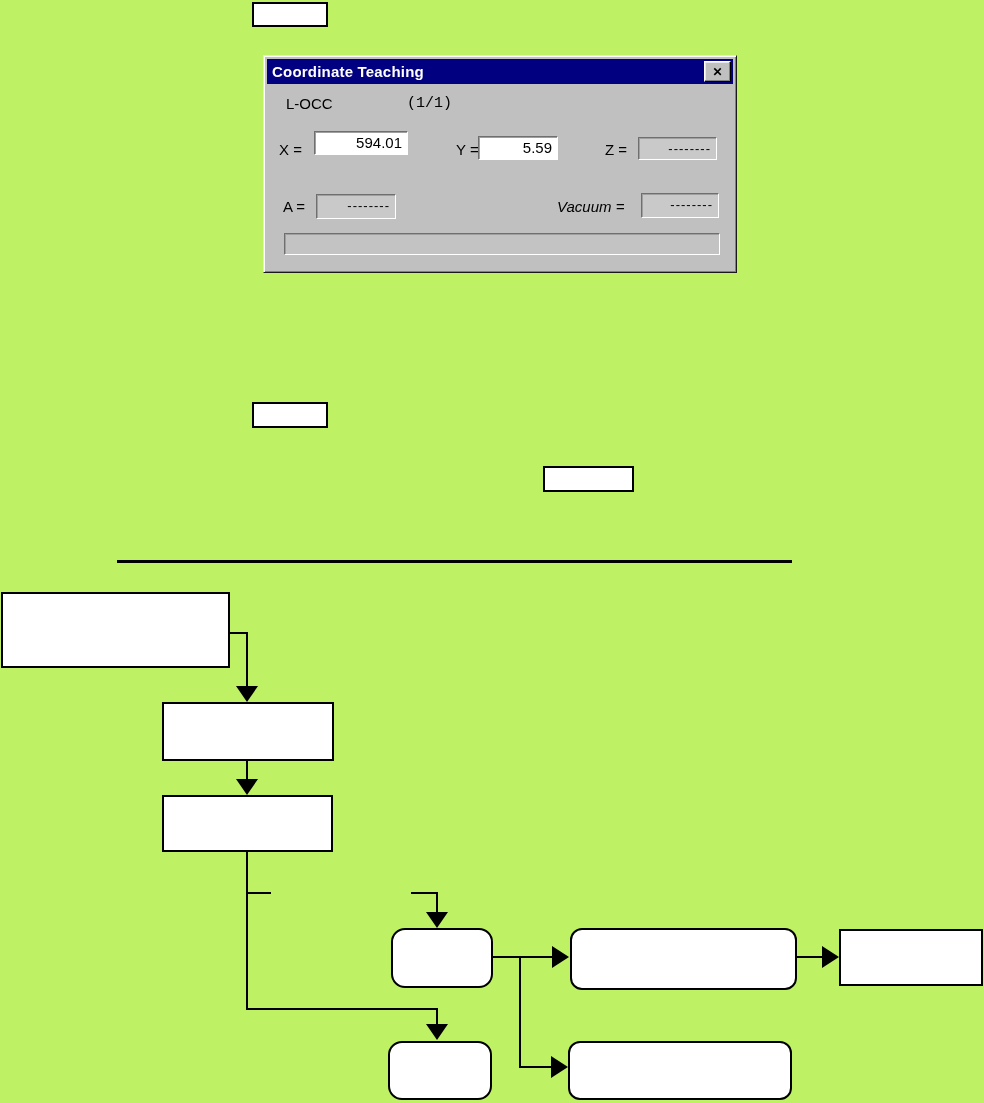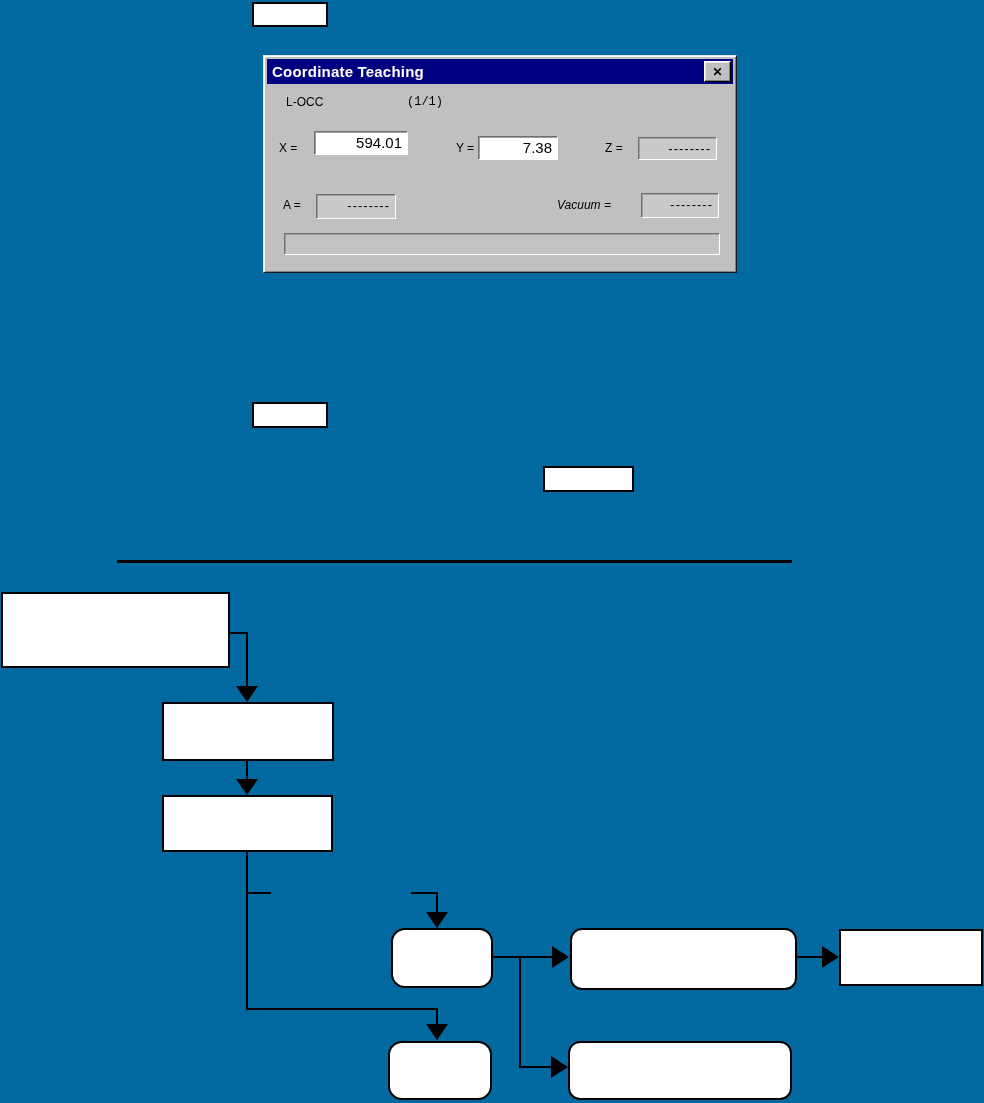--- a/index.html
+++ b/index.html
@@ -1,37 +1,37 @@
 <!DOCTYPE html>
 <html><head>
 <meta charset="utf-8">
 <style>
   html,body{margin:0;padding:0;background:#fff;}
-  .page{position:relative;width:984px;height:1103px;background:#0369a1;
+  .page{position:relative;width:984px;height:1103px;background:#bef264;
         font-family:"Liberation Sans",sans-serif;color:#000;overflow:hidden;}
   .abs{position:absolute;}
 
   
   .kbox{border:2px solid #000;background:#fff;box-sizing:border-box;}
 
   
   .divider{background:#000;}
 
   
   .dialog{background:#c0c0c0;border:1px solid;border-color:#e6e6e6 #1a1a1a #1a1a1a #e6e6e6;
           box-shadow:inset 1px 1px 0 #ffffff, inset -1px -1px 0 #808080;box-sizing:border-box;}
   .titlebar{position:absolute;left:3px;top:3px;right:3px;height:25px;background:#000080;}
   .title{position:absolute;left:5px;top:0;line-height:25px;color:#fff;font-weight:bold;
          font-size:15px;letter-spacing:.2px;white-space:nowrap;}
   .closebtn{position:absolute;right:2px;top:2px;width:27px;height:21px;background:#c0c0c0;
             border:1px solid;border-color:#fff #000 #000 #fff;
             box-shadow:inset -1px -1px 0 #808080, inset 1px 1px 0 #e8e8e8;
             box-sizing:border-box;text-align:center;}
   .closebtn span{font-weight:bold;font-size:12px;line-height:19px;}
-  .dlabel{position:absolute;font-size:12px;white-space:nowrap;}
+  .dlabel{position:absolute;font-size:15px;white-space:nowrap;}
   .field{position:absolute;box-sizing:border-box;border:1px solid;
          border-color:#6f6f6f #fff #fff #6f6f6f;box-shadow:inset 1px 1px 0 #9f9f9f;
          font-size:15px;text-align:right;padding-right:5px;line-height:21px;overflow:hidden;}
   .field.white{background:#fff;}
   .field.gray{background:#c9c9c9;font-size:13px;letter-spacing:1px;}
   .statusbar{position:absolute;box-sizing:border-box;background:#c3c3c3;border:1px solid;
              border-color:#6f6f6f #fff #fff #6f6f6f;box-shadow:inset 1px 1px 0 #9f9f9f;}
 
   
   .fc-box{border:2px solid #000;background:#fff;box-sizing:border-box;}
@@ -60,21 +60,21 @@
       </div>
     </div>
 
     <div class="dlabel" style="left:22px;top:39px;">L-OCC</div>
     <div class="dlabel" style="left:143px;top:39px;font-family:Liberation Mono, monospace;">(1/1)</div>
 
     <div class="dlabel" style="left:15px;top:85px;">X =</div>
     <div class="field white" style="left:50px;top:75px;width:94px;height:24px;">594.01</div>
 
     <div class="dlabel" style="left:192px;top:85px;">Y =</div>
-    <div class="field white" style="left:214px;top:80px;width:80px;height:24px;">7.38</div>
+    <div class="field white" style="left:214px;top:80px;width:80px;height:24px;">5.59</div>
 
     <div class="dlabel" style="left:341px;top:85px;">Z =</div>
     <div class="field gray" style="left:374px;top:81px;width:79px;height:23px;">--------</div>
 
     <div class="dlabel" style="left:19px;top:142px;">A =</div>
     <div class="field gray" style="left:52px;top:138px;width:80px;height:25px;">--------</div>
 
     <div class="dlabel" style="left:293px;top:142px;font-style:italic;">Vacuum =</div>
     <div class="field gray" style="left:377px;top:137px;width:78px;height:25px;">--------</div>
 

